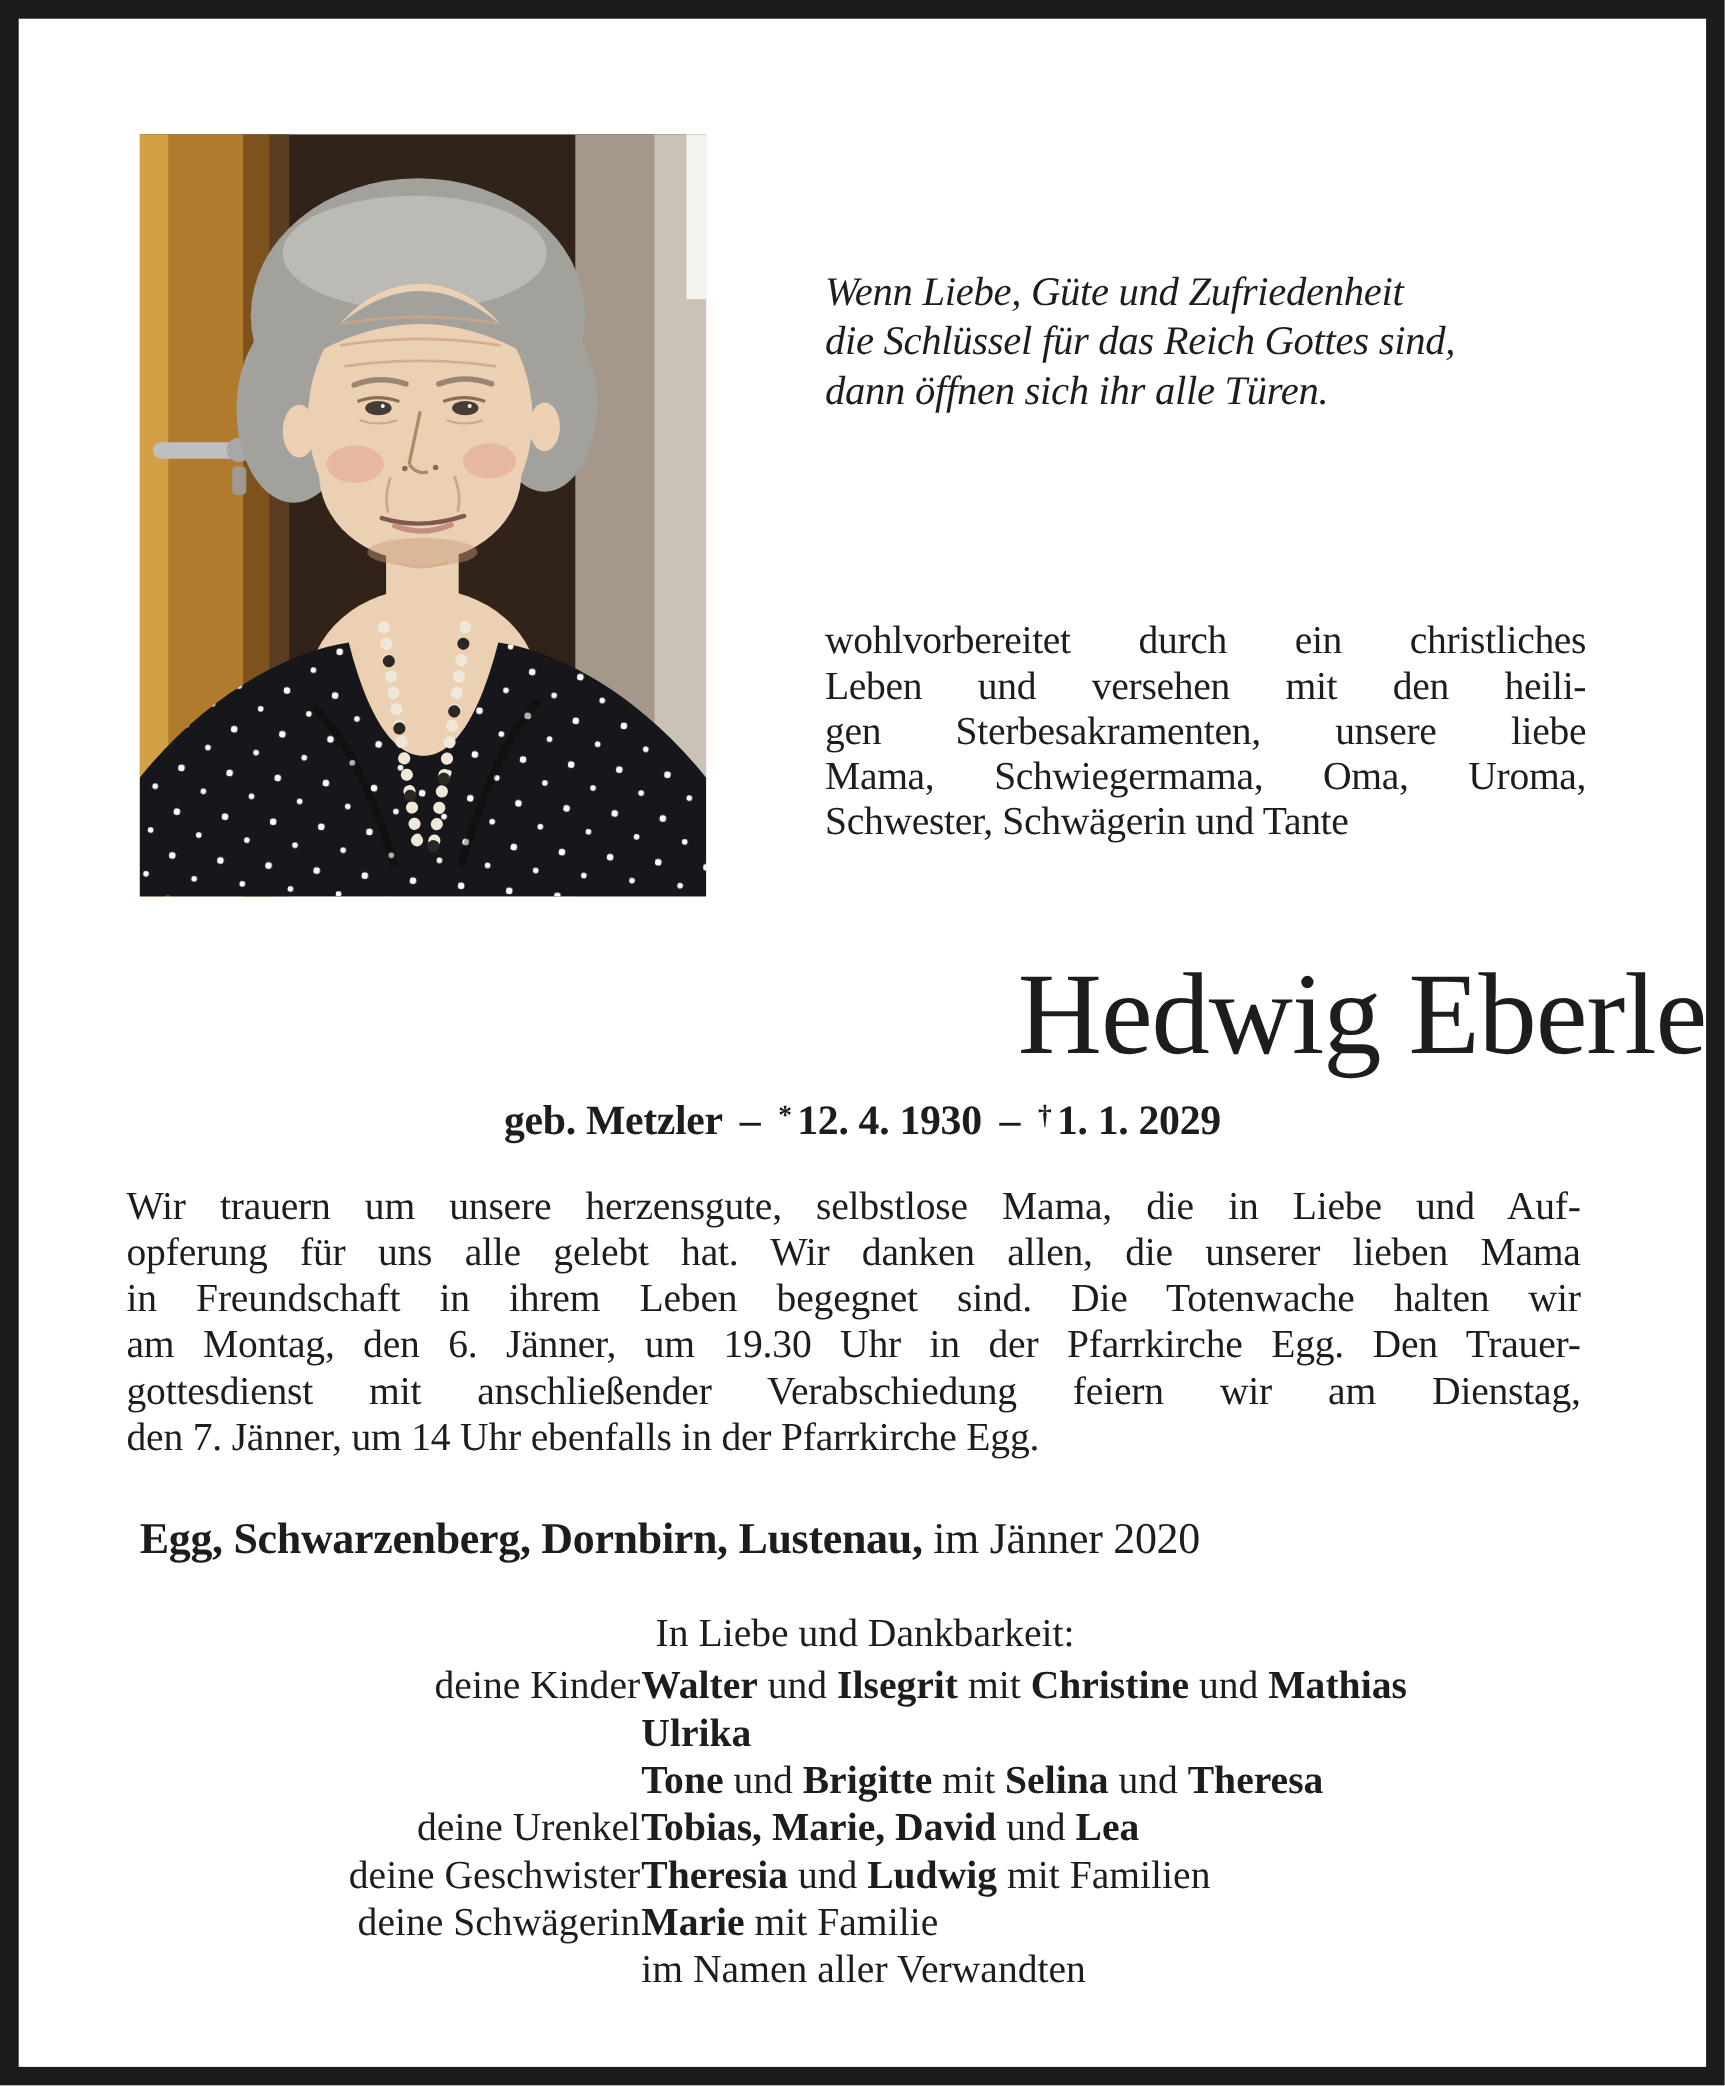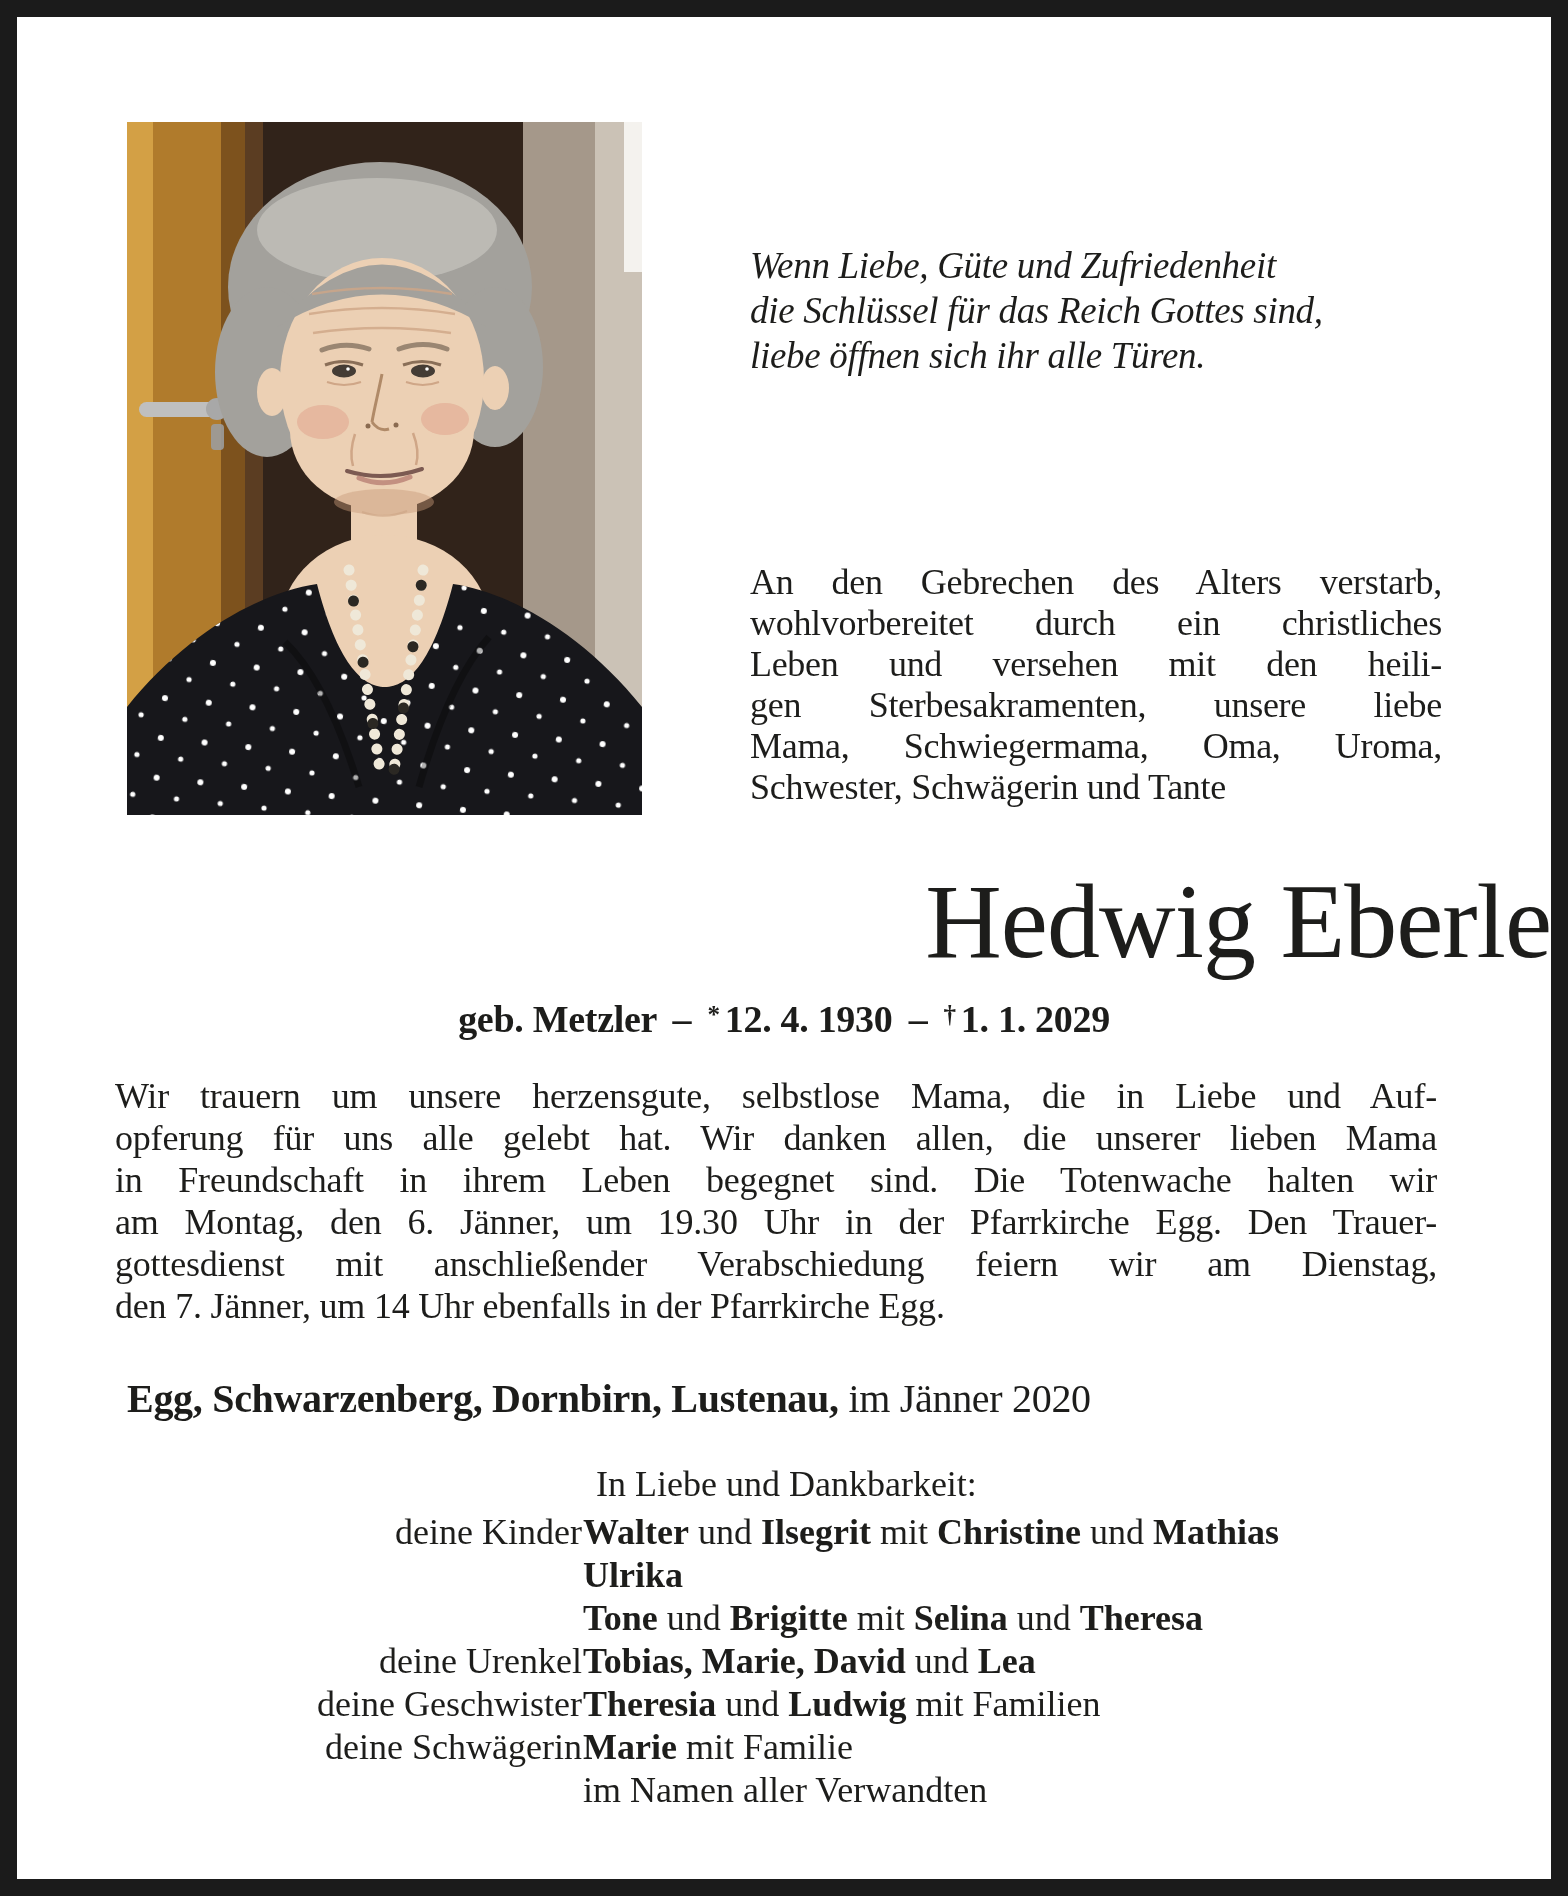--- a/index.html
+++ b/index.html
@@ -126,25 +126,24 @@
         <path d="M296,448 C288,520 276,585 266,655" stroke-width="11" stroke-dasharray="0.1 15" stroke="#efe8d8"></path>
         <path d="M222,448 C232,520 244,585 254,655" stroke="#2b2823" stroke-width="11" stroke-dasharray="0.1 62" stroke-dashoffset="31"></path>
         <path d="M296,448 C288,520 276,585 266,655" stroke="#2b2823" stroke-width="11" stroke-dasharray="0.1 62" stroke-dashoffset="47"></path>
       </g>
     </svg>
   </div>
 
   <div class="quote">
     <div>Wenn Liebe, Güte und Zufriedenheit</div>
     <div>die Schlüssel für das Reich Gottes sind,</div>
-    <div>liebe öffnen sich ihr alle Türen.</div>
+    <div>dann öffnen sich ihr alle Türen.</div>
   </div>
 
   <div class="intro">
-    <div class="jline">An den Gebrechen des Alters verstarb,</div>
     <div class="jline">wohlvorbereitet durch ein christliches</div>
     <div class="jline">Leben und versehen mit den heili-</div>
     <div class="jline">gen Sterbesakramenten, unsere liebe</div>
     <div class="jline">Mama, Schwiegermama, Oma, Uroma,</div>
     <div class="jline last">Schwester, Schwägerin und Tante</div>
   </div>
 
   <h1 class="name">Hedwig Eberle</h1>
 
   <div class="lifeline">

